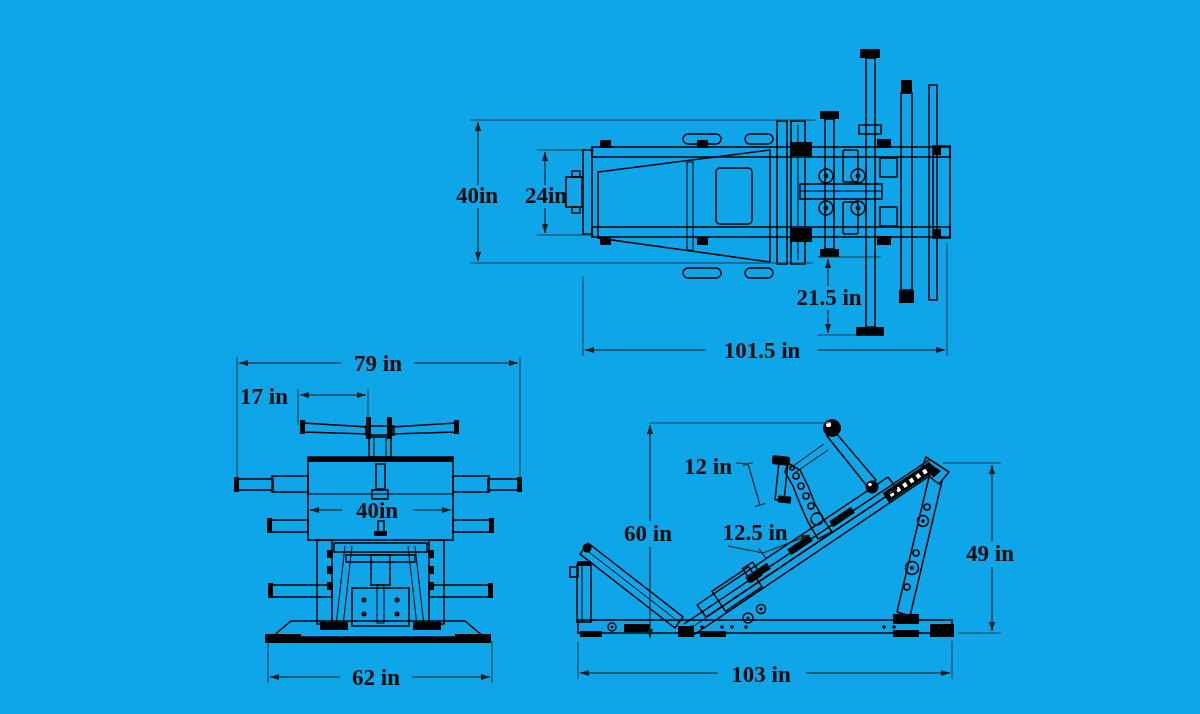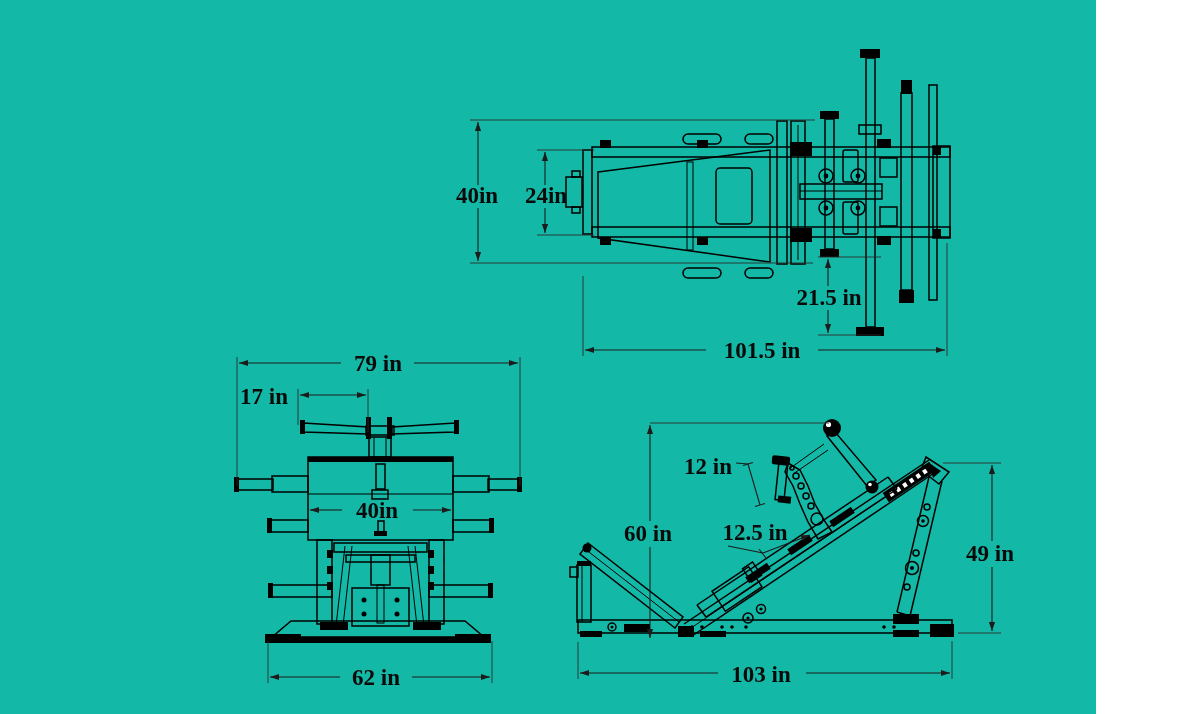--- a/index.html
+++ b/index.html
@@ -1,16 +1,16 @@
 <!DOCTYPE html>
 <html><head>
 <meta charset="utf-8">
 <style>
   html,body { margin:0; padding:0; background:#ffffff; }
-  .canvas { position:relative; width:1096px; height:714px; background:#14b8a6; overflow:hidden; }
+  .canvas { position:relative; width:1200px; height:714px; background:#0ea5e9; overflow:hidden; }
   svg { display:block; }
   .m   { stroke:#000; stroke-width:1.5; fill:none; stroke-linejoin:miter; stroke-linecap:butt; }
   .thin{ stroke-width:1; }
   .blk { fill:#000; stroke:none; }
   .wht { fill:#fff; stroke:none; }
   .x   { stroke:#2b2b2b; stroke-width:0.9; fill:none; }
   .d   { stroke:#1c1c1c; stroke-width:1.1; fill:none; }
   text { font:700 23px "Liberation Serif","DejaVu Serif",serif; fill:#0a0a0a; text-anchor:middle; }
 </style>
 </head>

